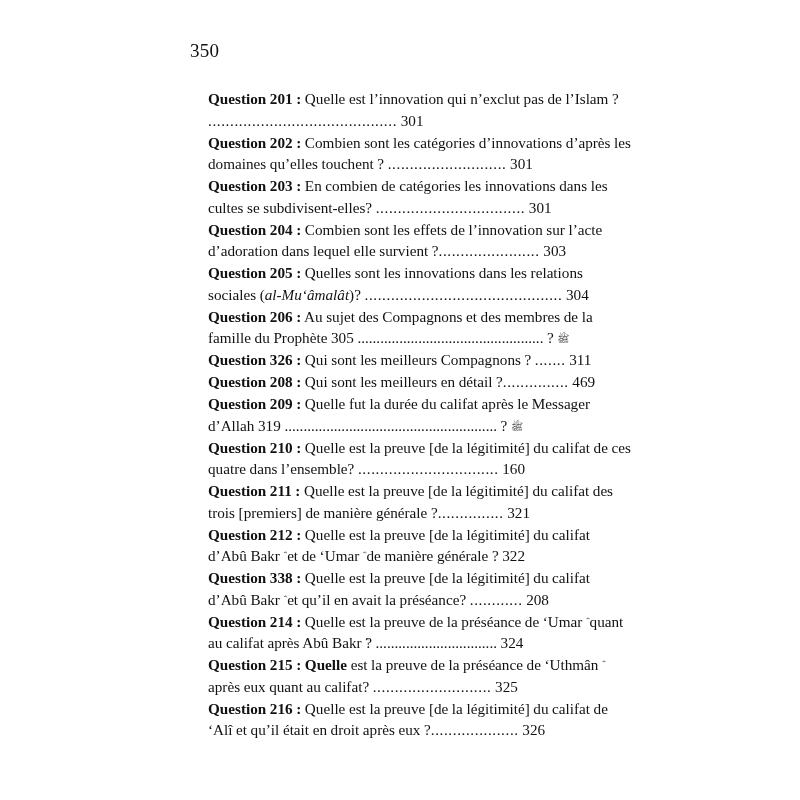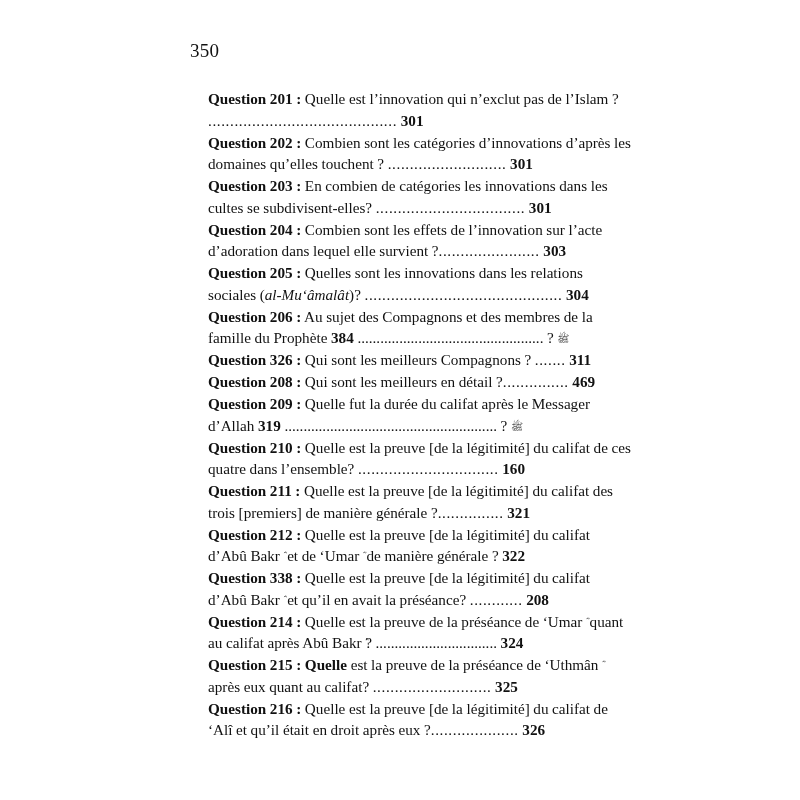--- a/index.html
+++ b/index.html
@@ -48,21 +48,21 @@
     font-weight: bold;
   }
   .it {
     font-style: italic;
     text-align: right;
   }
   .leader {
     letter-spacing: 0.6px;
   }
   .pg {
-    font-weight: bold;
+    font-weight: normal;
     font-family: "Liberation Serif", serif;
   }
   .sw {
     font-family: "DejaVu Sans", sans-serif;
     font-size: 10px;
     vertical-align: 1px;
     color: #222;
     letter-spacing: 0;
   }
 </style>
@@ -89,21 +89,21 @@
 
     <div class="toc-entry">
       <span class="q-label">Question 204 :</span><span> Combien sont les effets de l’innovation sur l’acte d’adoration dans lequel elle survient ?</span><span class="leader">.......................</span> <span class="pg">303</span>
     </div>
 
     <div class="toc-entry">
       <span class="q-label">Question 205 :</span> Quelles sont les innovations dans les relations sociales (<span class="it">al-Mu‘âmalât</span>)? <span class="leader">.............................................</span> <span class="pg">304</span>
     </div>
 
     <div class="toc-entry">
-      <span class="q-label">Question 206 :</span> Au sujet des Compagnons et des membres de la famille du Prophète <span class="sw">ﷺ</span> ? <span class="leader">.................................................</span> <span class="pg">384</span>
+      <span class="q-label">Question 206 :</span> Au sujet des Compagnons et des membres de la famille du Prophète <span class="sw">ﷺ</span> ? <span class="leader">.................................................</span> <span class="pg">305</span>
     </div>
 
     <div class="toc-entry">
       <span class="q-label">Question 326 :</span><span> Qui sont les meilleurs Compagnons ? </span><span class="leader">.......</span> <span class="pg">311</span>
     </div>
 
     <div class="toc-entry">
       <span class="q-label">Question 208 :</span><span> Qui sont les meilleurs en détail ?</span><span class="leader">...............</span> <span class="pg">469</span>
     </div>
 

